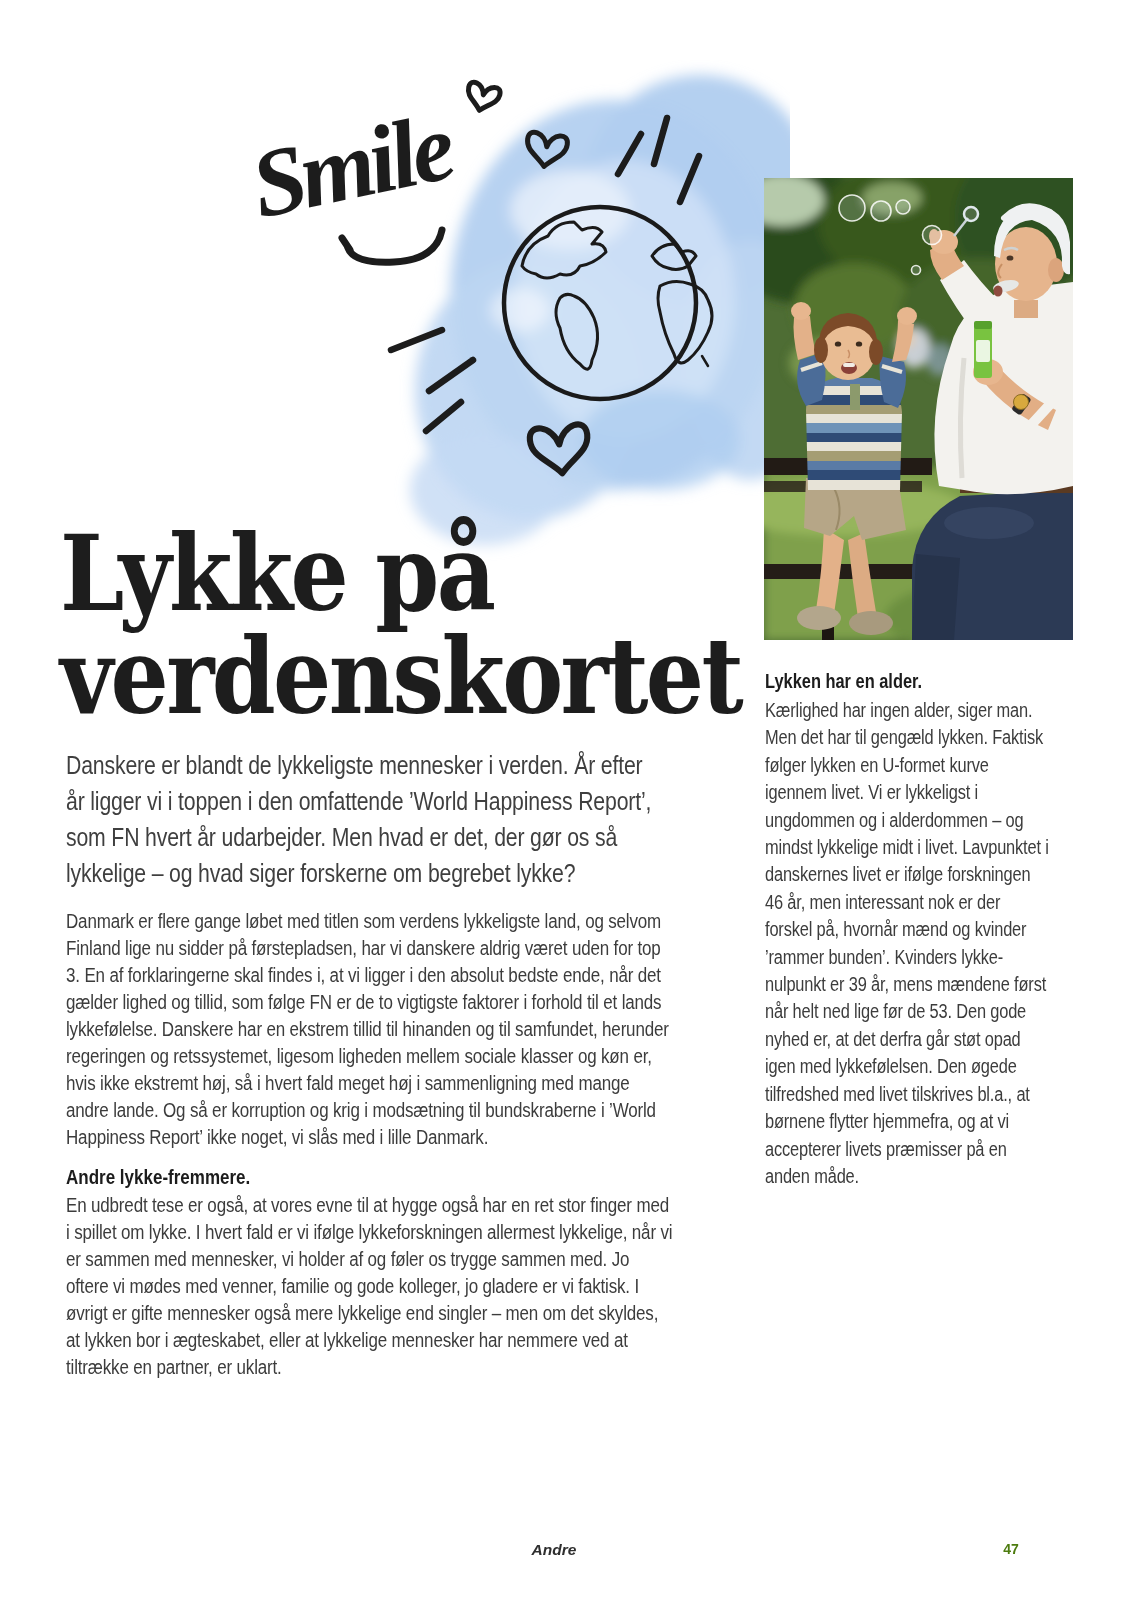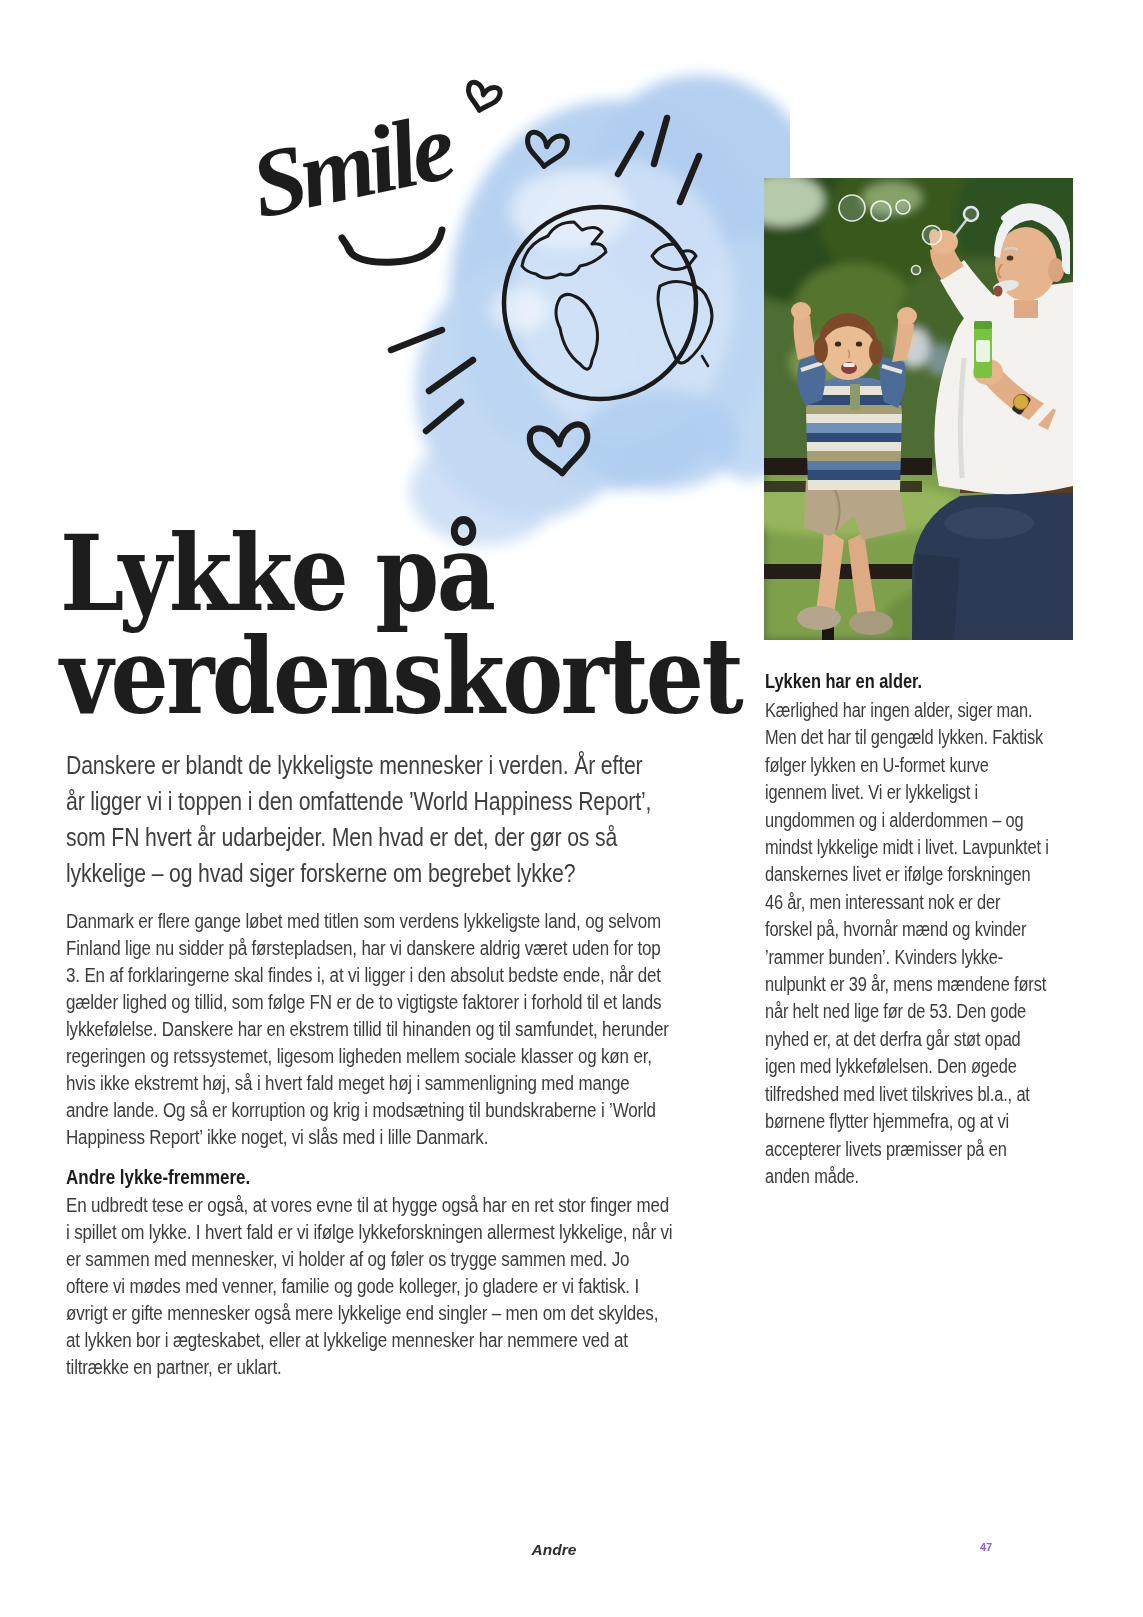--- a/index.html
+++ b/index.html
@@ -16,22 +16,22 @@
          color:#3f3f3f;letter-spacing:-.2px;}
   .bodytext{left:66px;width:718px;font-size:20px;line-height:27px;
             color:#3c3c3c;letter-spacing:-.2px;}
   .subhead{left:66px;width:718px;font-size:20px;line-height:27px;font-weight:700;color:#1c1c1c;}
   .sidebar-h{left:765px;top:668px;width:345px;font-size:20px;line-height:27px;
              font-weight:700;color:#1c1c1c;}
   .sidebar-b{left:765px;top:697px;width:348px;font-size:20px;line-height:27.4px;
              color:#3c3c3c;letter-spacing:-.2px;}
   .footer-label{left:66px;top:1541px;width:976px;text-align:center;
                 font-size:15.5px;font-style:italic;font-weight:700;color:#2e2e2e;}
-  .footer-num{left:980px;top:1541px;width:62px;text-align:left;
-              font-size:11px;font-weight:700;color:#8b5cf6;}
+  .footer-num{left:980px;top:1541px;width:62px;text-align:center;
+              font-size:14px;font-weight:700;color:#4d7c0f;}
   svg{display:block;}
 </style>
 </head>
 <body>
 
 <div class="page">
 
   <svg class="abs" style="left:230px;top:60px" width="560" height="510" viewBox="0 0 560 510" aria-hidden="true">
     <defs>
       <filter id="wb" x="-30%" y="-30%" width="160%" height="160%">

